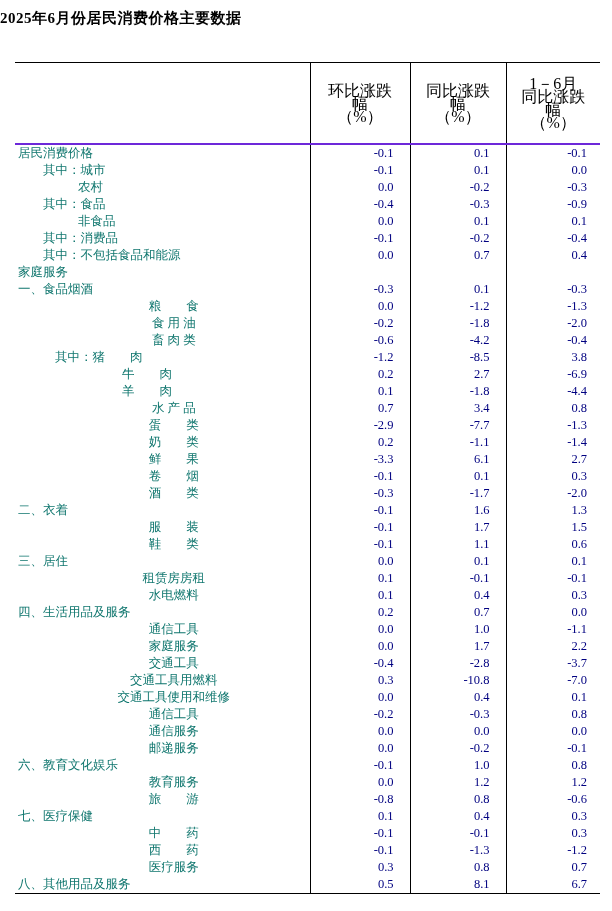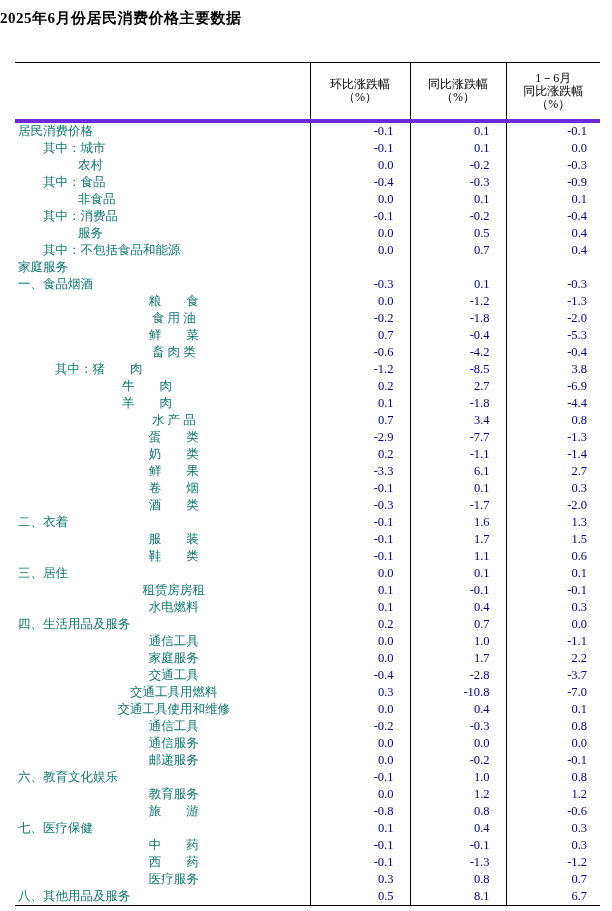--- a/index.html
+++ b/index.html
@@ -11,24 +11,24 @@
   .page-title{
     text-align:left;font-weight:bold;font-size:15px;
     padding-top:9px;letter-spacing:.5px;
   }
   table.data-table{
     position:absolute;left:15px;top:62px;width:585px;
     border-collapse:collapse;table-layout:fixed;
     border-top:1px solid #000;border-bottom:1px solid #000;
   }
   thead th{
-    font-weight:normal;font-size:12px;line-height:13px;
+    font-weight:normal;font-size:16px;line-height:13px;
     text-align:center;vertical-align:middle;
-    height:40px;border-bottom:4px solid #6d28d9;
-    white-space:pre-line;padding:8px;
+    height:40px;border-bottom:2px solid #6d28d9;
+    white-space:pre-line;padding:14px;
   }
   td{
     height:17px;line-height:17px;font-size:12.5px;
     padding:0;overflow:hidden;white-space:pre;
   }
   .c2,.c3,.c4{border-left:1px solid #000;}
   td.num{text-align:right;color:#000080;padding-right:16px;}
   td.num-last{padding-right:13px;}
   td.label{color:#0f766e;}
   td.ind0{padding-left:3px;}
@@ -98,26 +98,20 @@
     <td class="num num-last c4">0.1</td>
   </tr>
 
   <tr>
     <td class="label c1 ind2">其中：消费品</td>
     <td class="num c2">-0.1</td>
     <td class="num c3">-0.2</td>
     <td class="num num-last c4">-0.4</td>
   </tr>
 
-  <tr>
-    <td class="label c1 ind3">服务</td>
-    <td class="num c2">0.0</td>
-    <td class="num c3">0.5</td>
-    <td class="num num-last c4">0.4</td>
-  </tr>
 
   <tr>
     <td class="label c1 ind2">其中：不包括食品和能源</td>
     <td class="num c2">0.0</td>
     <td class="num c3">0.7</td>
     <td class="num num-last c4">0.4</td>
   </tr>
 
   <tr>
     <td class="label c1 ind0">家庭服务</td>
@@ -140,26 +134,20 @@
     <td class="num num-last c4">-1.3</td>
   </tr>
 
   <tr>
     <td class="label c1 ind1">食 用 油</td>
     <td class="num c2">-0.2</td>
     <td class="num c3">-1.8</td>
     <td class="num num-last c4">-2.0</td>
   </tr>
 
-  <tr>
-    <td class="label c1 ind1">鲜　　菜</td>
-    <td class="num c2">0.7</td>
-    <td class="num c3">-0.4</td>
-    <td class="num num-last c4">-5.3</td>
-  </tr>
 
   <tr>
     <td class="label c1 ind1">畜 肉 类</td>
     <td class="num c2">-0.6</td>
     <td class="num c3">-4.2</td>
     <td class="num num-last c4">-0.4</td>
   </tr>
 
   <tr>
     <td class="label c1 ind4">其中：猪　　肉</td>

